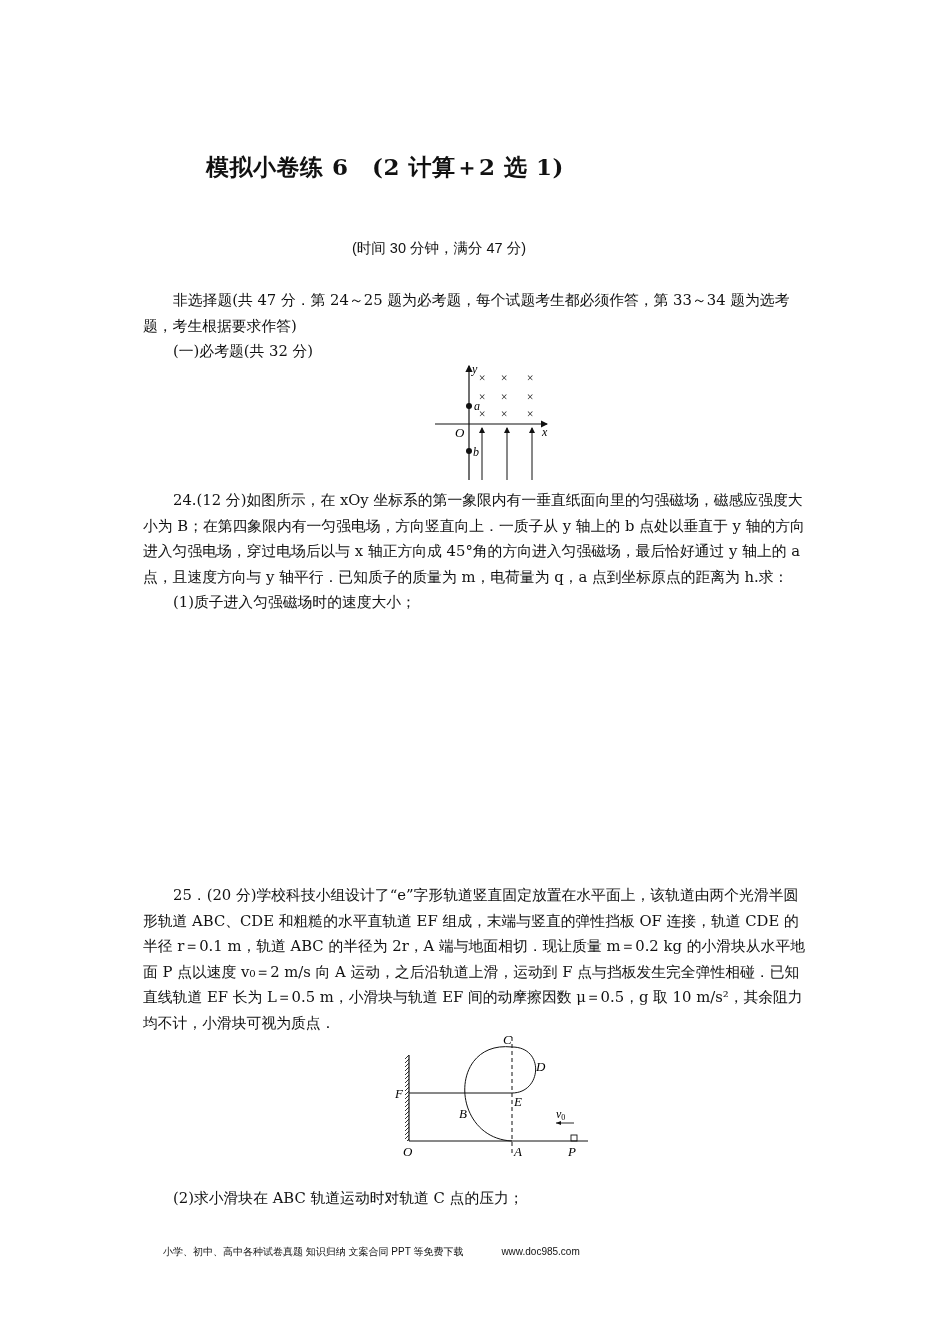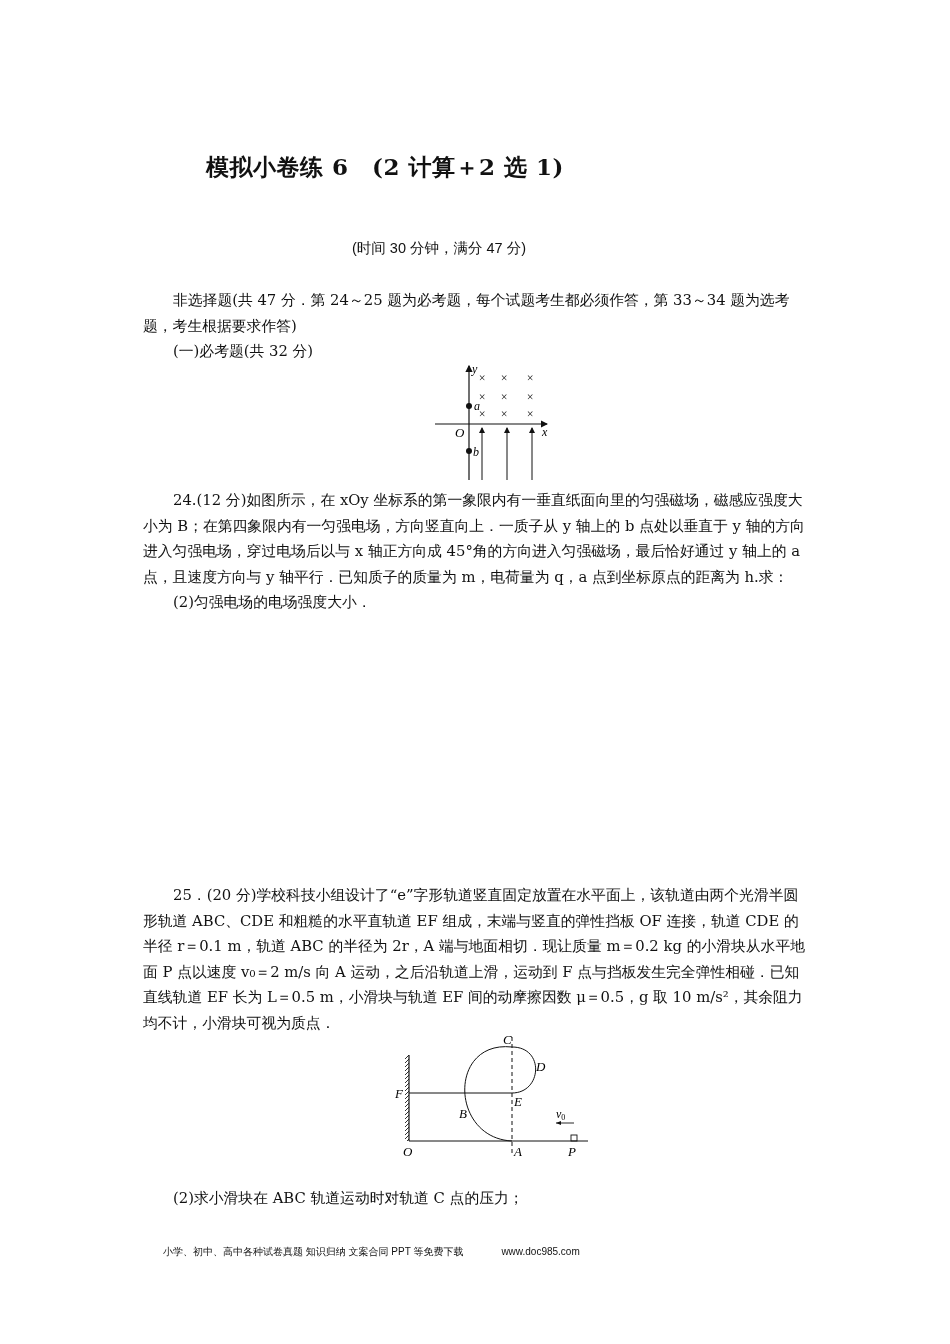--- a/index.html
+++ b/index.html
@@ -53,21 +53,21 @@
     <text x="75" y="56">×</text>
     <text x="101" y="56">×</text>
   </g>
   <line x1="57" y1="118" x2="57" y2="66" stroke="#111" stroke-width="1" marker-end="url(#ah)"></line>
   <line x1="82" y1="118" x2="82" y2="66" stroke="#111" stroke-width="1" marker-end="url(#ah)"></line>
   <line x1="107" y1="118" x2="107" y2="66" stroke="#111" stroke-width="1" marker-end="url(#ah)"></line>
 </svg>
 
 <div class="abs para" style="top:487px;">
   <p class="ind">24.(12 分)如图所示，在 xOy 坐标系的第一象限内有一垂直纸面向里的匀强磁场，磁感应强度大小为 B；在第四象限内有一匀强电场，方向竖直向上．一质子从 y 轴上的 b 点处以垂直于 y 轴的方向进入匀强电场，穿过电场后以与 x 轴正方向成 45°角的方向进入匀强磁场，最后恰好通过 y 轴上的 a 点，且速度方向与 y 轴平行．已知质子的质量为 m，电荷量为 q，a 点到坐标原点的距离为 h.求：</p>
-  <p class="sub">(2)匀强电场的电场强度大小．</p>
+  <p class="sub">(1)质子进入匀强磁场时的速度大小；</p>
 </div>
 
 <div class="abs para" style="top:882px;">
   <p class="ind">25．(20 分)学校科技小组设计了“e”字形轨道竖直固定放置在水平面上，该轨道由两个光滑半圆形轨道 ABC、CDE 和粗糙的水平直轨道 EF 组成，末端与竖直的弹性挡板 OF 连接，轨道 CDE 的半径 r＝0.1 m，轨道 ABC 的半径为 2r，A 端与地面相切．现让质量 m＝0.2 kg 的小滑块从水平地面 P 点以速度 v₀＝2 m/s 向 A 运动，之后沿轨道上滑，运动到 F 点与挡板发生完全弹性相碰．已知直线轨道 EF 长为 L＝0.5 m，小滑块与轨道 EF 间的动摩擦因数 μ＝0.5，g 取 10 m/s²，其余阻力均不计，小滑块可视为质点．</p>
 </div>
 
 <svg class="abs" style="left:390px; top:1030px;" width="210" height="130">
   <defs>
     <pattern id="hatch" width="4" height="4" patternUnits="userSpaceOnUse">
       <path d="M0,4 L4,0" stroke="#333" stroke-width="1"></path>

